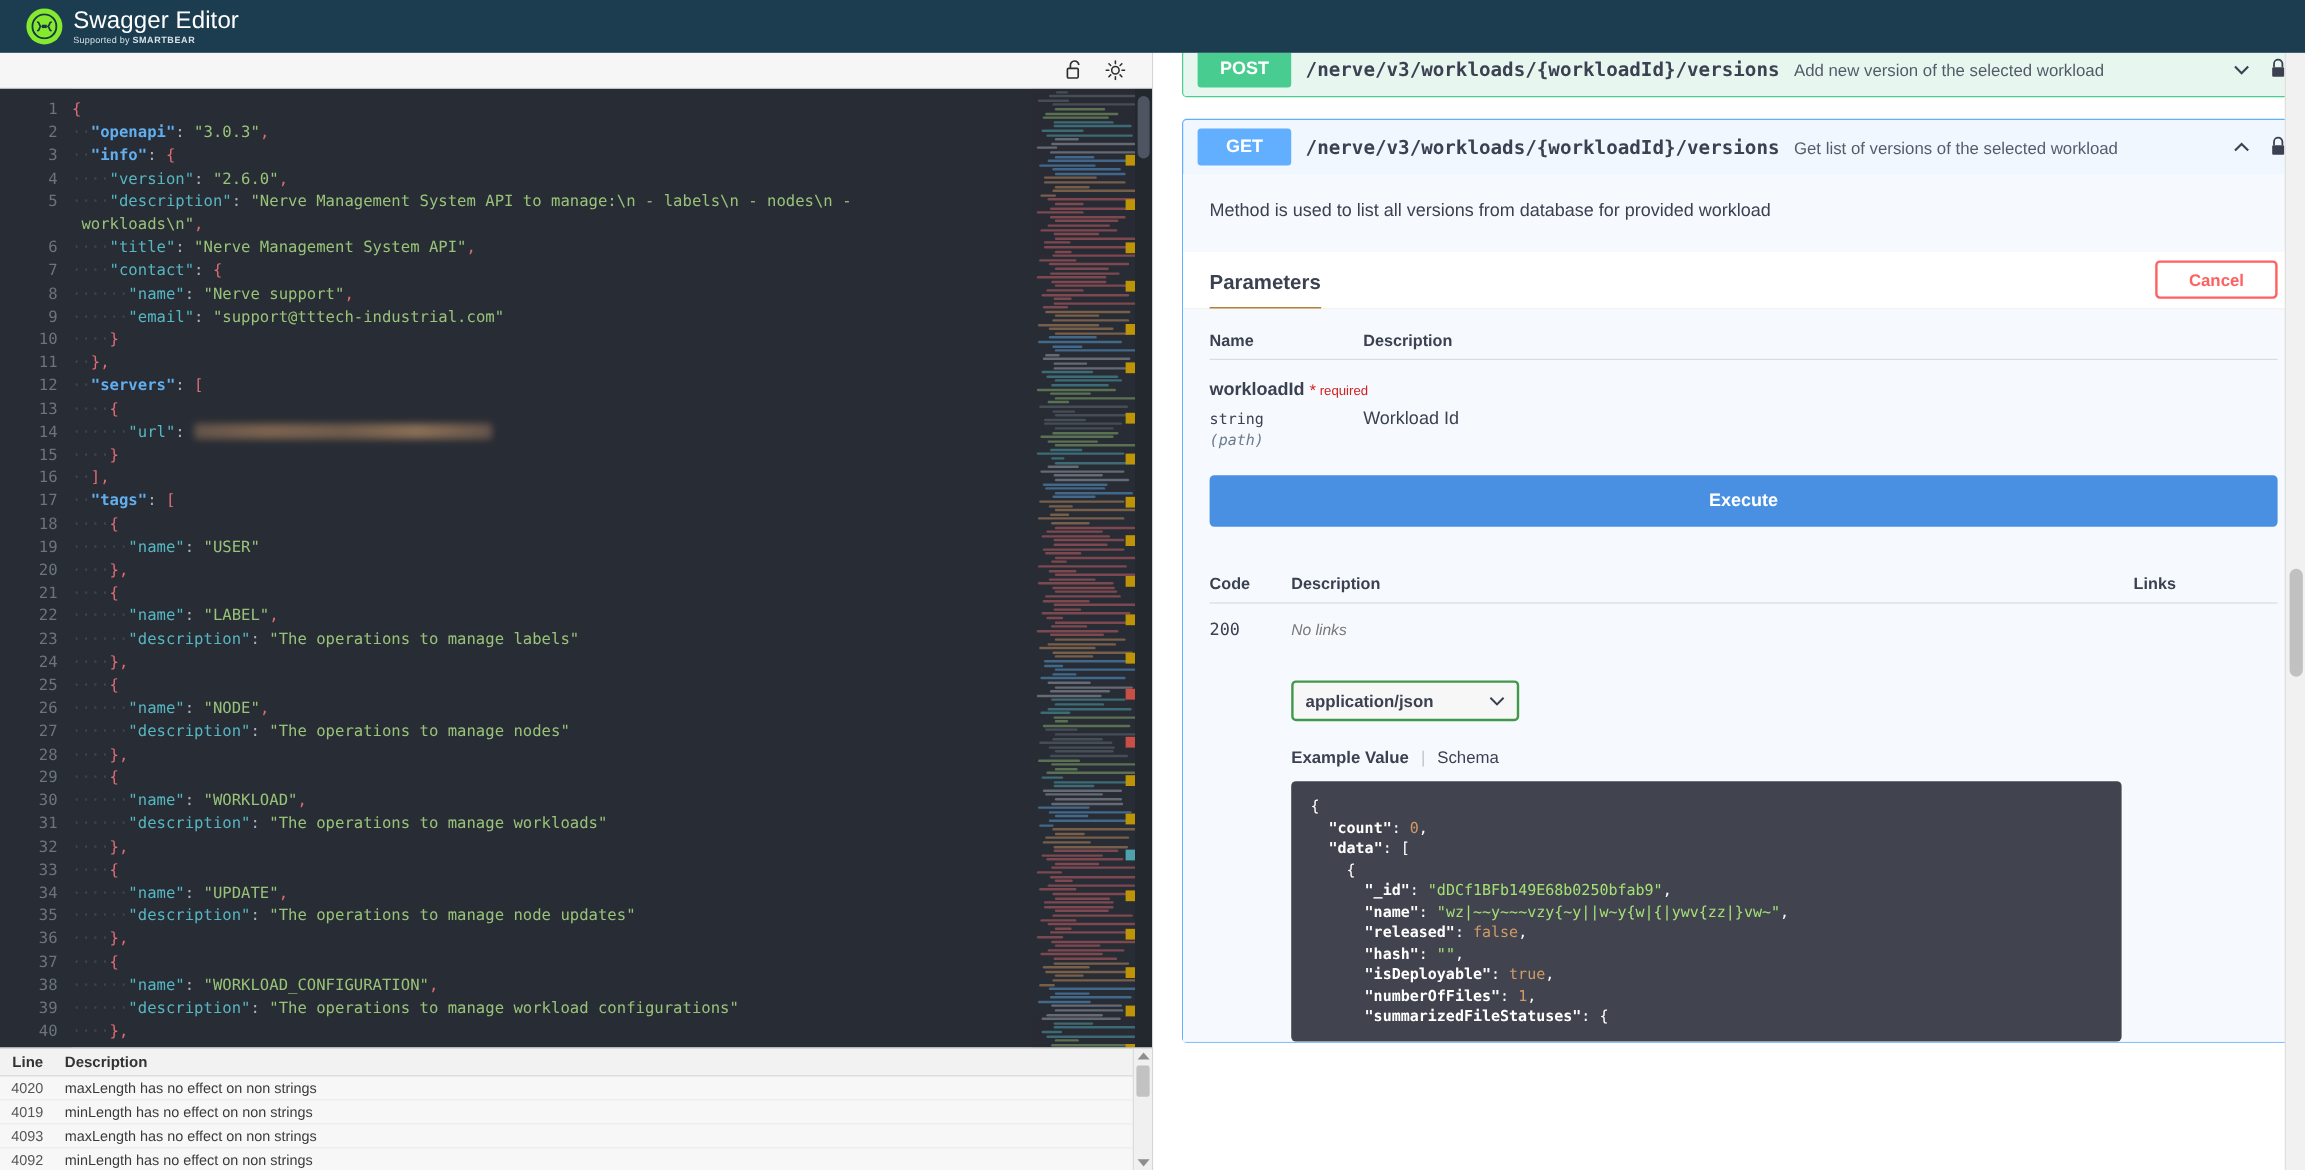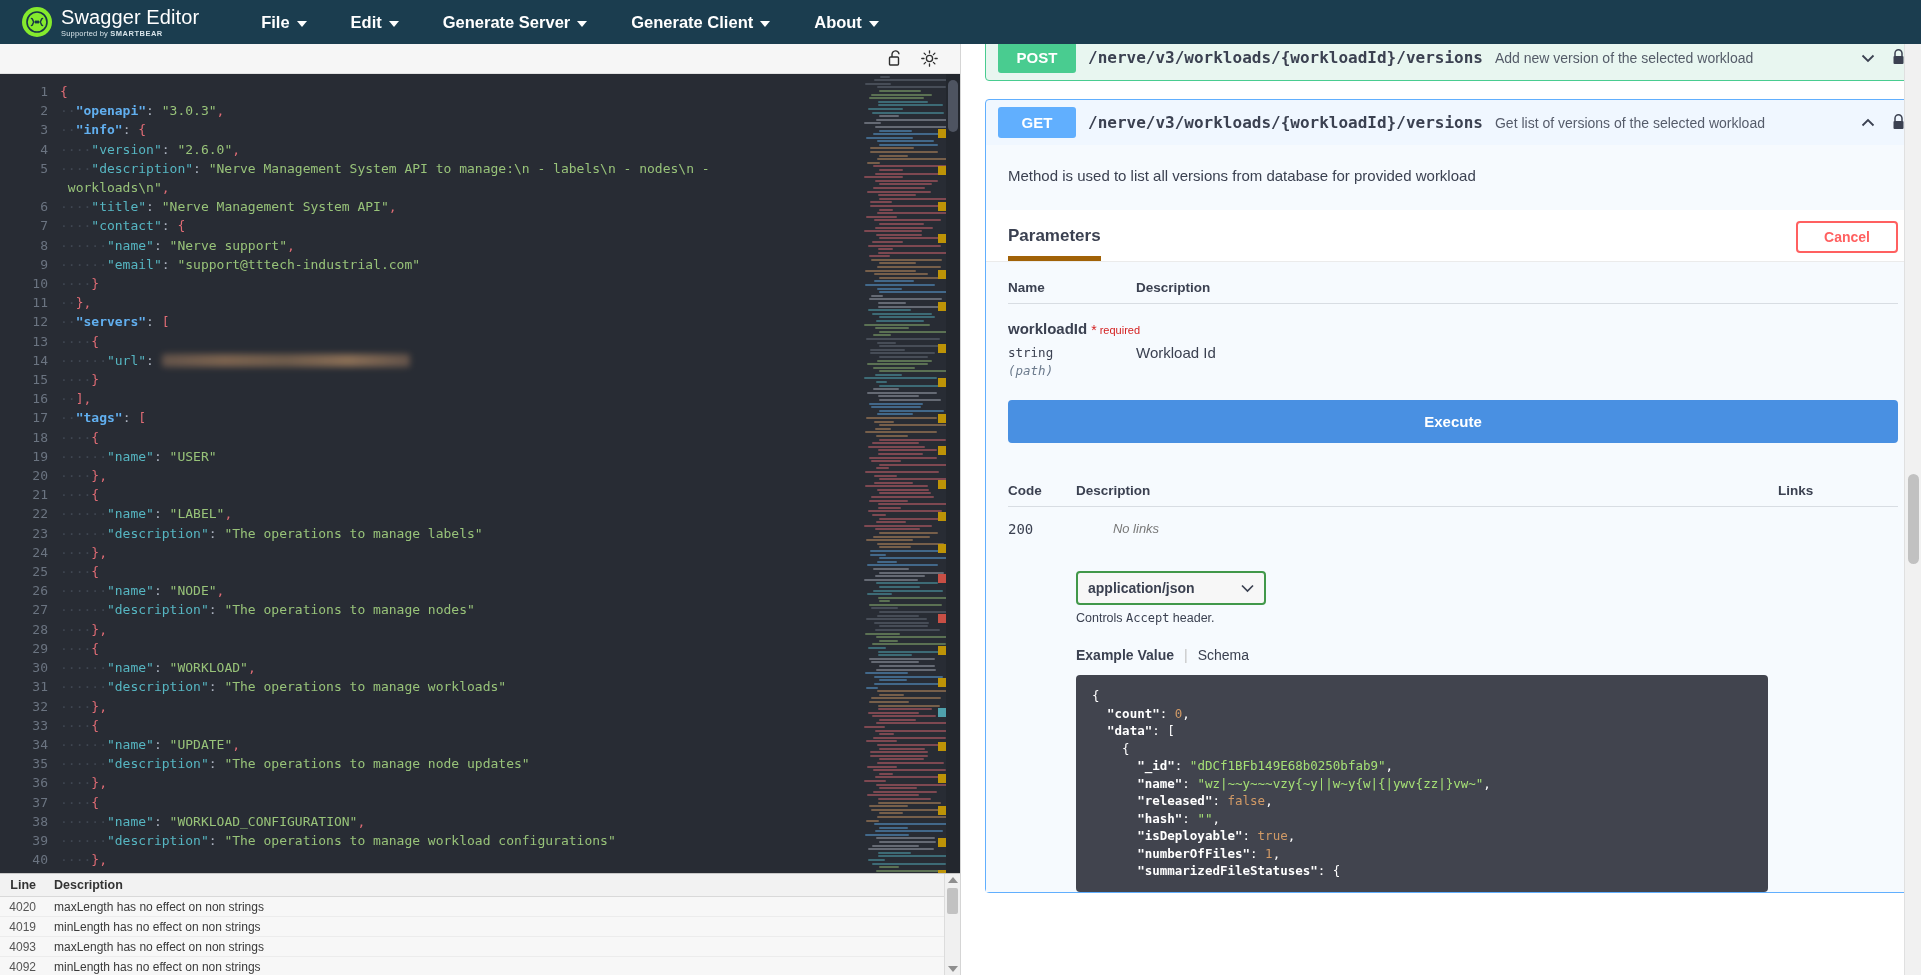--- a/index.html
+++ b/index.html
@@ -282,21 +282,21 @@
     justify-content: space-between;
     border-bottom: 1px solid #ebebeb;
     background: #fff;
     padding: 0 22px;
   }
   .sect-title {
     font-size: 17px;
     font-weight: 700;
     color: #3b4151;
     padding: 16px 0 10px 0;
-    border-bottom: 5px solid #a16207;
+    border-bottom: 1px solid #a16207;
   }
   .sect-title.plain { border-bottom: none; }
   .btn-cancel {
     border: 2px solid #ff6060;
     color: #ff6060;
     background: transparent;
     font-size: 14px;
     font-weight: 700;
     border-radius: 4px;
     padding: 6px 26px;
@@ -371,21 +371,21 @@
     font-weight: 700;
     color: #3b4151;
     padding: 18px 0 8px 0;
   }
   .rh-code { width: 68px; }
   .rh-desc { flex: 1 1 auto; }
   .rh-links { width: 120px; }
   .resp-row { display: flex; padding: 14px 0 0 0; }
   .rcode { width: 68px; font-family: "DejaVu Sans Mono", monospace; font-size: 14px; color: #3b4151; }
   .rdesc { flex: 1 1 auto; padding-top: 14px;}
-  .rlinks { width: 120px; font-size: 13px; color: #787878; font-style: italic; text-align: center;}
+  .rlinks { width: 120px; font-size: 13px; color: #787878; font-style: italic; text-align: left;}
   .rsuccess { font-size: 15px; color: #3b4151; }
 
   .media-wrap { margin-top: 34px; padding-left: 68px; }
   .media-label { font-size: 13px; color: #3b4151; margin-bottom: 5px; }
   .media-select {
     width: 190px;
     border: 2px solid #41984a;
     border-radius: 4px;
     background: #f7f7f7;
     padding: 7px 10px;
@@ -444,42 +444,20 @@
         <path d="M16.5 7.5c-1.6 0-1.2 3.5-2.6 3.5M16.5 14.5c-1.6 0-1.2-3.5-2.6-3.5" fill="none" stroke="#173647" stroke-width="1.5" stroke-linecap="round"></path>
         <rect x="9" y="9.6" width="4" height="2.8" fill="#173647"></rect>
       </svg>
     </span>
     <span class="logo-text">
       <div class="logo-title">Swagger Editor</div>
       <div class="logo-sub"><span>Supported by</span> <b>SMARTBEAR</b></div>
     </span>
   </div>
 
-  <div id="menubar">
-    <div class="menu-item">
-      <span>File</span>
-      <i class="caret"></i>
-    </div>
-    <div class="menu-item">
-      <span>Edit</span>
-      <i class="caret"></i>
-    </div>
-    <div class="menu-item">
-      <span>Generate Server</span>
-      <i class="caret"></i>
-    </div>
-    <div class="menu-item">
-      <span>Generate Client</span>
-      <i class="caret"></i>
-    </div>
-    <div class="menu-item">
-      <span>About</span>
-      <i class="caret"></i>
-    </div>
-  </div>
 </div>
 
 <div id="main">
 
   <div id="editor-pane">
 
     <div id="editor-toolbar">
       <span class="tool-icon">
         <svg width="15" height="17" viewBox="0 0 15 17">
           <path d="M4 7V4.5A3.5 3.5 0 0 1 11 4.2" fill="none" stroke="#2e2e2e" stroke-width="1.4"></path>
@@ -974,21 +952,20 @@
 
             <div class="media-wrap">
               <div class="media-select">
                 <span>application/json</span>
                 <span>
                   <svg width="13" height="9" viewBox="0 0 13 9">
                       <path d="M1 1.5L6.5 7 12 1.5" fill="none" stroke="#3b4151" stroke-width="1.7"></path>
                     </svg>
                 </span>
               </div>
-              <div class="media-note"><span>Controls </span><code>Accept</code><span> header.</span></div>
 
               <div class="ex-tabs">
                 <span class="ex-tab active">Example Value</span>
                 <span class="ex-sep">|</span>
                 <span class="ex-tab">Schema</span>
               </div>
 
               <div class="code-box" id="example-code"><div><span class="cb-pun">{</span></div><div>&nbsp;&nbsp;<span class="cb-key">"count"</span><span class="cb-pun">: </span><span class="cb-num">0</span><span class="cb-pun">,</span></div><div>&nbsp;&nbsp;<span class="cb-key">"data"</span><span class="cb-pun">: </span><span class="cb-pun">[</span></div><div>&nbsp;&nbsp;&nbsp;&nbsp;<span class="cb-pun">{</span></div><div>&nbsp;&nbsp;&nbsp;&nbsp;&nbsp;&nbsp;<span class="cb-key">"_id"</span><span class="cb-pun">: </span><span class="cb-str">"dDCf1BFb149E68b0250bfab9"</span><span class="cb-pun">,</span></div><div>&nbsp;&nbsp;&nbsp;&nbsp;&nbsp;&nbsp;<span class="cb-key">"name"</span><span class="cb-pun">: </span><span class="cb-str">"wz|~~y~~~vzy{~y||w~y{w|{|ywv{zz|}vw~"</span><span class="cb-pun">,</span></div><div>&nbsp;&nbsp;&nbsp;&nbsp;&nbsp;&nbsp;<span class="cb-key">"released"</span><span class="cb-pun">: </span><span class="cb-bool">false</span><span class="cb-pun">,</span></div><div>&nbsp;&nbsp;&nbsp;&nbsp;&nbsp;&nbsp;<span class="cb-key">"hash"</span><span class="cb-pun">: </span><span class="cb-str">""</span><span class="cb-pun">,</span></div><div>&nbsp;&nbsp;&nbsp;&nbsp;&nbsp;&nbsp;<span class="cb-key">"isDeployable"</span><span class="cb-pun">: </span><span class="cb-bool">true</span><span class="cb-pun">,</span></div><div>&nbsp;&nbsp;&nbsp;&nbsp;&nbsp;&nbsp;<span class="cb-key">"numberOfFiles"</span><span class="cb-pun">: </span><span class="cb-num">1</span><span class="cb-pun">,</span></div><div>&nbsp;&nbsp;&nbsp;&nbsp;&nbsp;&nbsp;<span class="cb-key">"summarizedFileStatuses"</span><span class="cb-pun">: </span><span class="cb-pun">{</span></div></div>
             </div>
           </div>

